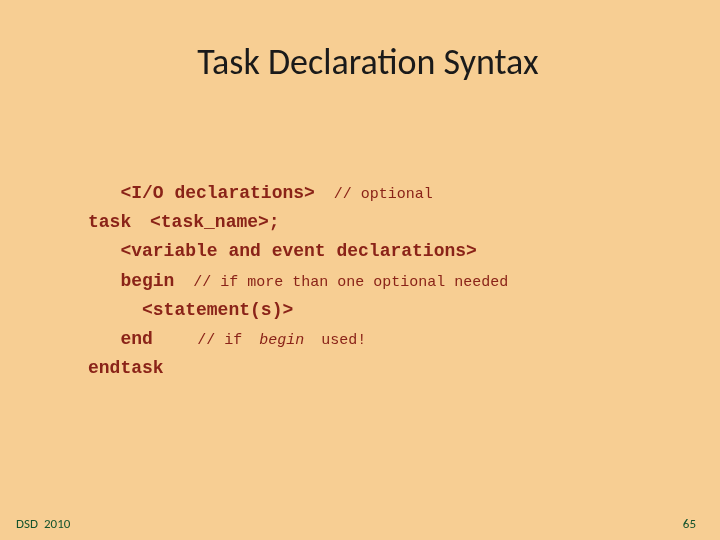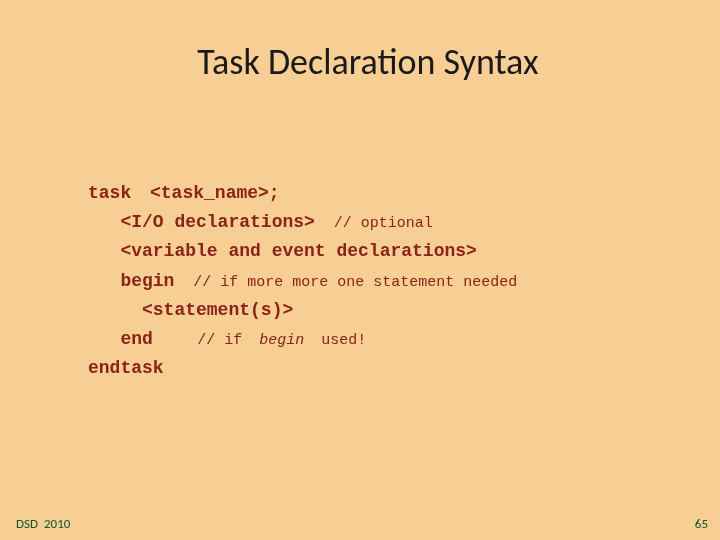--- a/index.html
+++ b/index.html
@@ -38,32 +38,32 @@
     position: absolute;
     bottom: 12px;
     left: 0;
     right: 0;
     height: 20px;
     font-size: 13px;
     color: #14532d;
   }
   .footer-left { position: absolute; left: 28px; }
   .footer-center { position: absolute; left: 0; right: 0; text-align: left; }
-  .footer-right { position: absolute; right: 12px; }
+  .footer-right { position: absolute; right: 24px; }
 </style>
 </head>
 <body>
 
 <div class="title">Task Declaration Syntax</div>
 
 <div class="code-block">
+  <div class="line"><span>   &lt;I/O declarations&gt; </span><span class="comment">// optional</span></div>
   <div class="line"><span>task</span><span> &lt;task_name&gt;;</span></div>
-  <div class="line"><span>   &lt;I/O declarations&gt; </span><span class="comment">// optional</span></div>
   <div class="line"><span>   &lt;variable and event declarations&gt;</span></div>
-  <div class="line"><span>   begin </span><span class="comment">// if more more one statement needed</span></div>
+  <div class="line"><span>   begin </span><span class="comment">// if more than one optional needed</span></div>
   <div class="line"><span>     &lt;statement(s)&gt;</span></div>
   <div class="line"><span>   end   </span><span class="comment"><span>// if </span><span class="italic">begin</span><span> used!</span></span></div>
   <div class="line"><span>endtask</span></div>
 </div>
 
 <div class="footer">
   <div class="footer-left">2010</div>
   <div class="footer-center">DSD</div>
   <div class="footer-right">65</div>
 </div>

